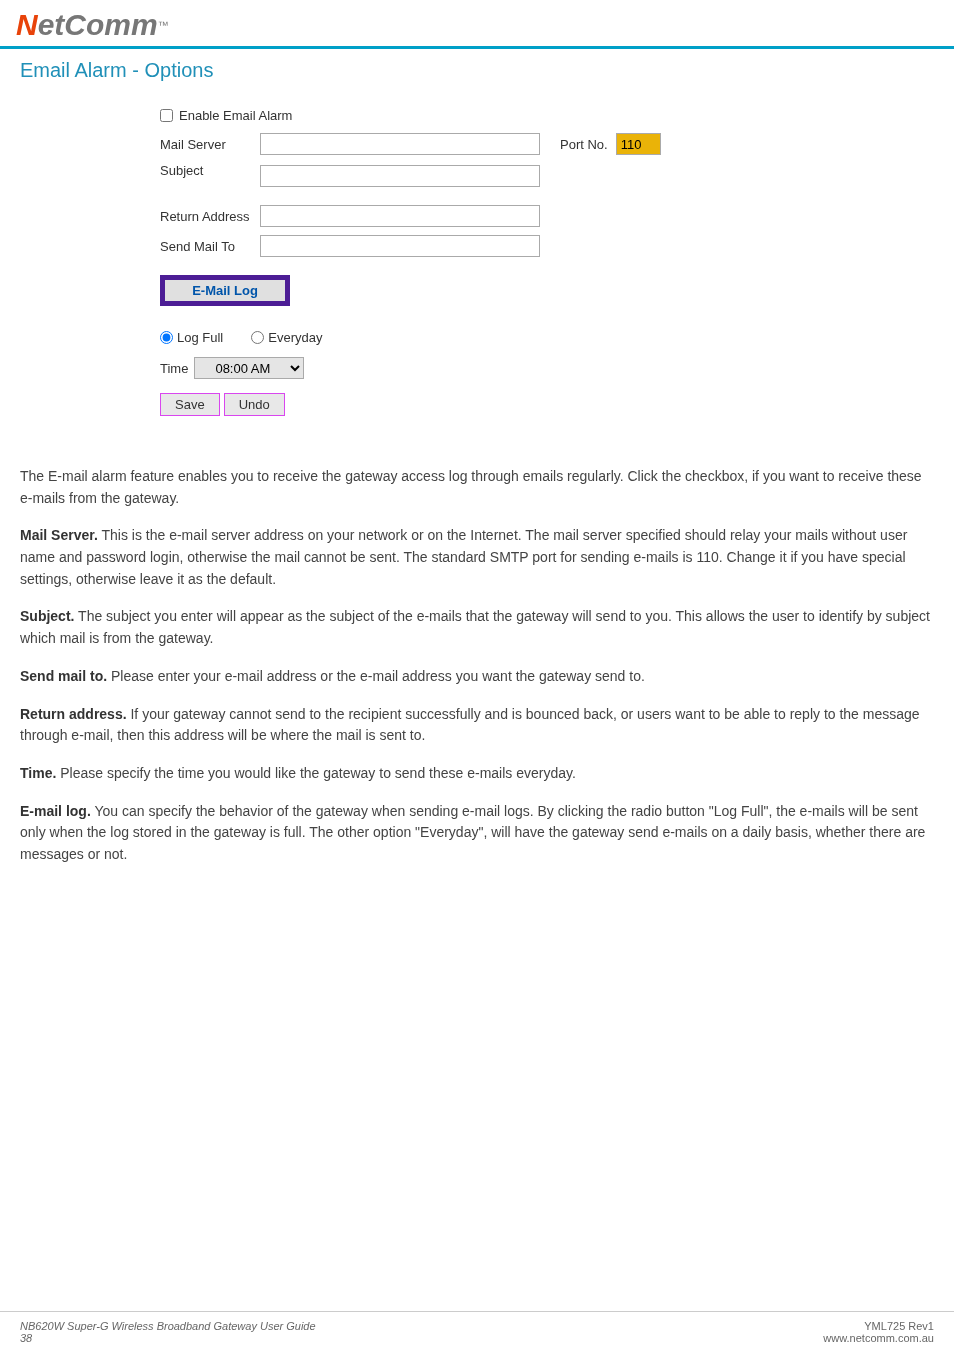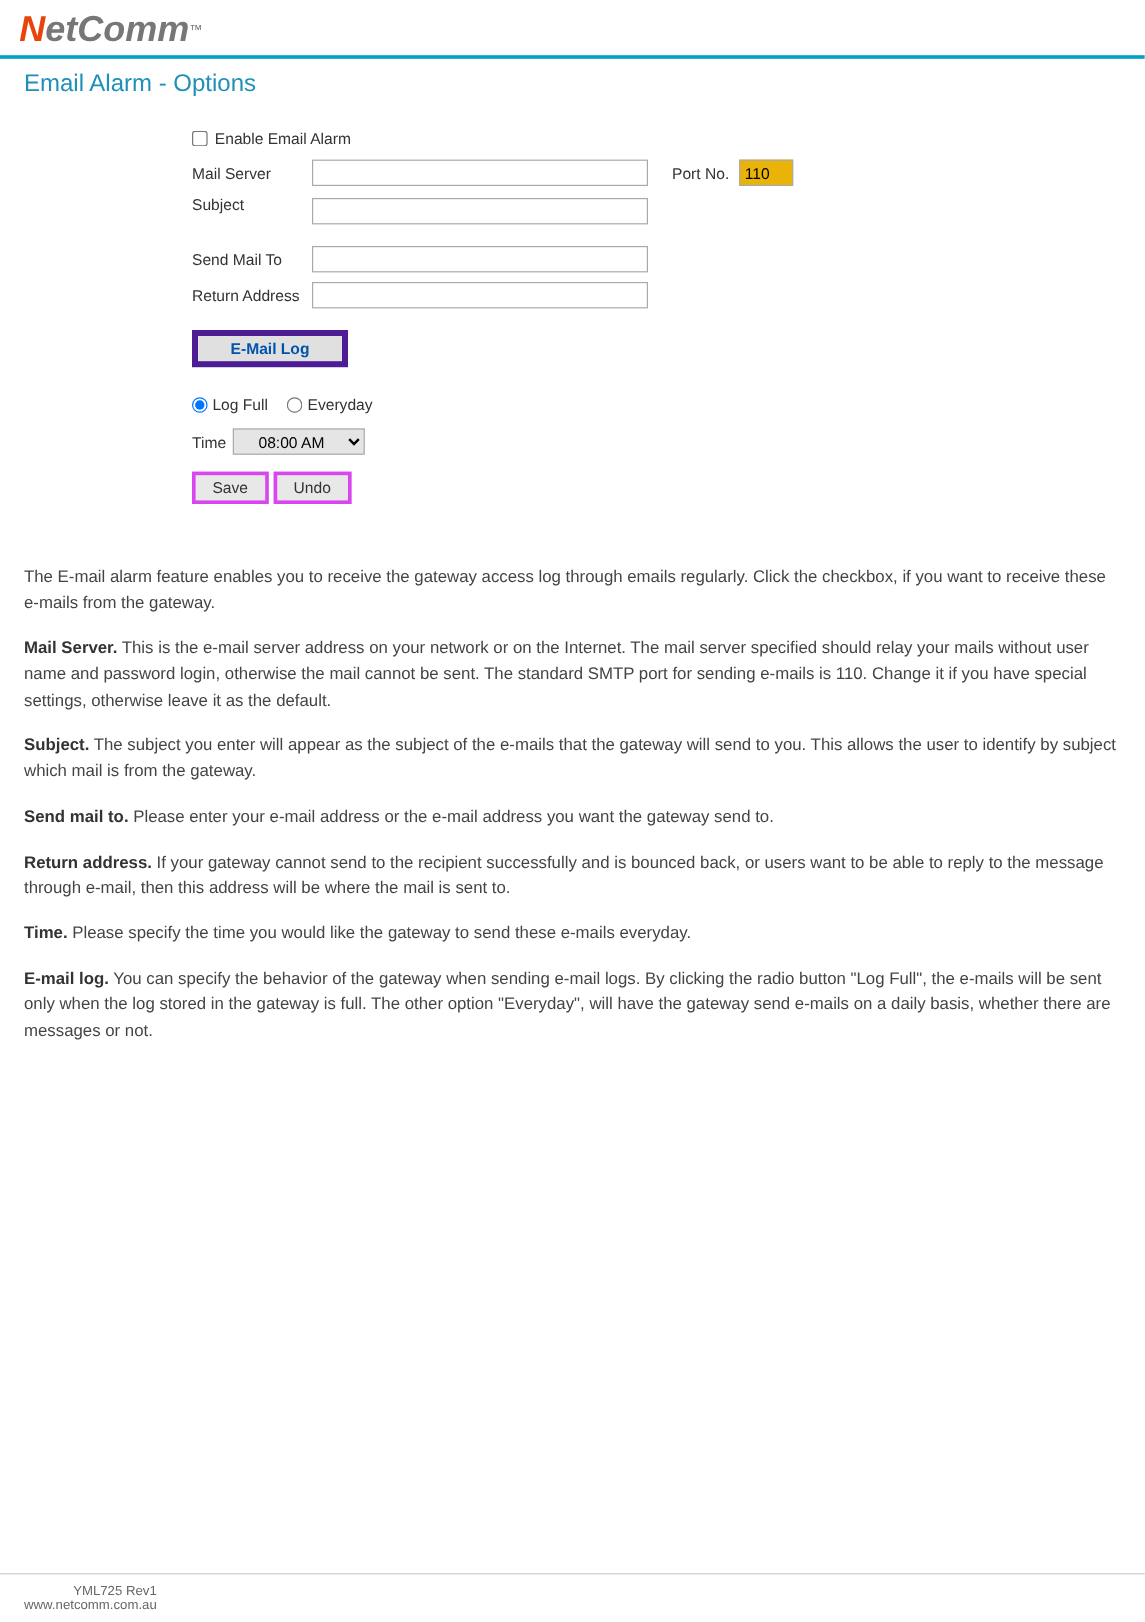--- a/index.html
+++ b/index.html
@@ -135,21 +135,21 @@
 
     
     .radio-row {
       display: flex;
       align-items: center;
       margin-bottom: 12px;
     }
     .radio-group {
       display: flex;
       align-items: center;
-      gap: 16px;
+      gap: 28px;
     }
     .radio-item {
       display: flex;
       align-items: center;
       gap: 4px;
       font-size: 13px;
     }
     .radio-input {
       margin: 0;
     }
@@ -173,21 +173,21 @@
       padding: 1px 16px;
     }
 
     
     .btn-row {
       display: flex;
       gap: 4px;
     }
     .btn {
       background: #e8e8e8;
-      border: 3px solid #d946ef;
+      border: 1px solid #d946ef;
       font-size: 13px;
       padding: 3px 14px;
       cursor: pointer;
       color: #333;
     }
 
     
     .description-section {
       padding: 0 20px 20px 20px;
     }
@@ -264,26 +264,26 @@
     </div>
 
     <div class="form-row subject-row">
       <span class="form-label">Subject</span>
       <input type="text" class="subject-input" style="">
     </div>
 
     <div class="separator"></div>
 
     <div class="form-row">
+      <span class="form-label">Return Address</span>
+      <input type="text" class="form-input form-input-wide" style="">
+    </div>
+
+    <div class="form-row">
       <span class="form-label">Send Mail To</span>
-      <input type="text" class="form-input form-input-wide" style="">
-    </div>
-
-    <div class="form-row">
-      <span class="form-label">Return Address</span>
       <input type="text" class="form-input form-input-wide" style="">
     </div>
 
     <div class="separator"></div>
 
     <div style="margin-bottom:12px;">
       <button class="email-log-btn">E-Mail Log</button>
     </div>
 
     <div class="radio-row">
@@ -351,17 +351,21 @@
   </p>
 
   <p class="desc-para">
     <strong>E-mail log.</strong>
     <span> You can specify the behavior of the gateway when sending e-mail logs. By clicking the radio button "Log Full", the e-mails will be sent only when the log stored in the gateway is full. The other option "Everyday", will have the gateway send e-mails on a daily basis, whether there are messages or not.</span>
   </p>
 
 </div>
 
 <div class="footer">
+  <div class="footer-left">
+    <div>NB620W Super-G Wireless Broadband  Gateway User Guide</div>
+    <div>38</div>
+  </div>
   <div class="footer-right">
     <div>YML725 Rev1</div>
     <div>www.netcomm.com.au</div>
   </div>
 </div>
 
 </body></html>

